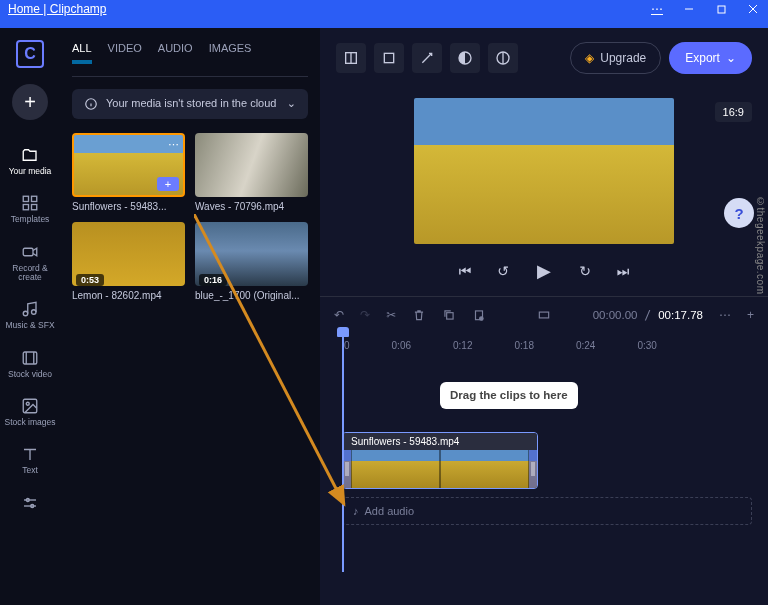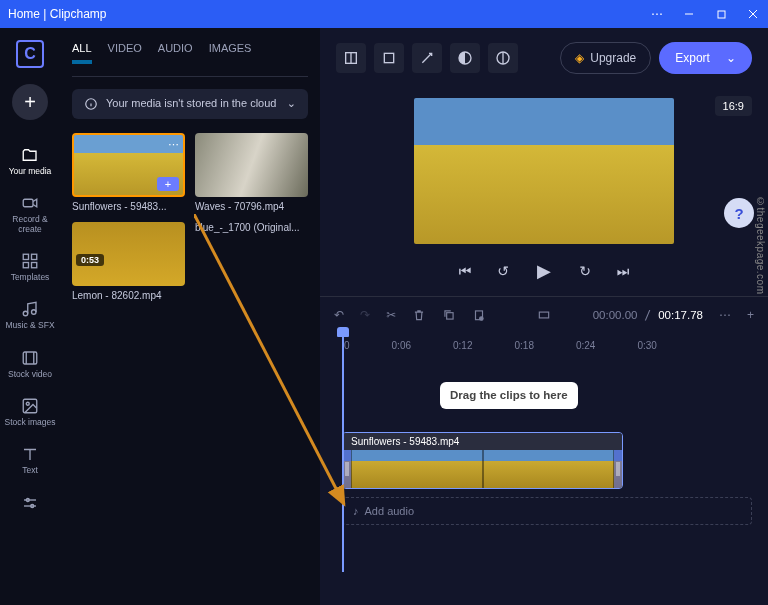--- a/index.html
+++ b/index.html
@@ -1,65 +1,65 @@
 <!DOCTYPE html>
 <html><head>
 <meta charset="utf-8">
 <style>
 * { margin: 0; padding: 0; box-sizing: border-box; font-family: -apple-system, BlinkMacSystemFont, 'Segoe UI', sans-serif; }
 body { width: 768px; height: 605px; background: #0c0e1a; color: #fff; overflow: hidden; position: relative; }
-.titlebar { height: 28px; background: #2b5df5; display: flex; align-items: center; padding: 12px 8px; font-size: 12px; }
+.titlebar { height: 28px; background: #2b5df5; display: flex; align-items: flex-end; padding: 12px 8px; font-size: 12px; text-decoration: underline; }
 .titlebar-title { flex: 1; }
 .titlebar-btns { display: flex; gap: 18px; align-items: center; }
 .titlebar-btn { width: 14px; height: 14px; display: flex; align-items: center; justify-content: center; cursor: pointer; }
 .main { display: flex; height: calc(100% - 28px); }
 .sidebar { width: 60px; background: #0c0e1a; display: flex; flex-direction: column; align-items: center; padding-top: 12px; gap: 6px; }
 .logo { width: 28px; height: 28px; border: 2px solid #6b7cff; border-radius: 4px; display: flex; align-items: center; justify-content: center; color: #6b7cff; font-weight: bold; margin-bottom: 10px; }
 .add-btn { width: 36px; height: 36px; border-radius: 50%; background: #2a2d3e; display: flex; align-items: center; justify-content: center; font-size: 20px; color: #fff; cursor: pointer; margin-bottom: 14px; }
 .side-item { width: 56px; display: flex; flex-direction: column; align-items: center; gap: 3px; padding: 6px 0; cursor: pointer; font-size: 8.5px; color: #9aa0b8; text-align: center; line-height: 1.1; }
 .side-item.active { color: #fff; }
 .side-icon { width: 18px; height: 18px; }
 .media-panel { width: 260px; background: #0c0e1a; padding: 8px 12px; }
 .tabs { display: flex; gap: 16px; font-size: 11px; color: #9aa0b8; padding: 6px 0 12px; border-bottom: 1px solid #2a2d3e; }
 .tab { cursor: pointer; padding-bottom: 6px; }
 .tab.active { color: #fff; border-bottom: 4px solid #0369a1; }
 .cloud-notice { margin-top: 12px; background: #1e2235; border-radius: 6px; padding: 8px 12px; font-size: 11px; color: #c5c9dd; display: flex; align-items: flex-start; gap: 8px; cursor: pointer; }
 .cloud-notice .chev { margin-left: auto; }
 .media-grid { display: grid; grid-template-columns: 1fr 1fr; gap: 10px; margin-top: 14px; }
 .media-item { display: flex; flex-direction: column; gap: 4px; cursor: pointer; }
 .media-thumb { width: 100%; height: 64px; border-radius: 4px; position: relative; overflow: hidden; }
 .media-thumb.selected { border: 2px solid #ff9800; }
-.media-dur { position: absolute; bottom: 20px; left: 4px; background: #000a; padding: 1px 5px; border-radius: 3px; font-size: 9px; font-weight: bold; }
+.media-dur { position: absolute; bottom: 0; left: 4px; background: #000a; padding: 1px 5px; border-radius: 3px; font-size: 9px; font-weight: bold; }
 .media-name { font-size: 10px; color: #c5c9dd; white-space: nowrap; overflow: hidden; text-overflow: ellipsis; }
 .thumb-add { position: absolute; bottom: 4px; right: 4px; width: 22px; height: 14px; background: #6b7cff; border-radius: 3px; display: flex; align-items: center; justify-content: center; font-size: 11px; }
 .thumb-menu { position: absolute; top: 3px; right: 4px; color: #fff; font-size: 11px; }
 .workspace { flex: 1; background: #12152a; display: flex; flex-direction: column; position: relative; }
 .top-toolbar { height: 60px; display: flex; align-items: center; padding: 0 16px; gap: 8px; }
 .tool-btn { width: 30px; height: 30px; background: #1e2235; border-radius: 4px; display: flex; align-items: center; justify-content: center; cursor: pointer; color: #c5c9dd; }
 .toolbar-spacer { flex: 1; }
 .upgrade-btn { height: 32px; padding: 0 14px; border-radius: 16px; border: 1px solid #3a3e55; display: flex; align-items: center; gap: 6px; font-size: 12px; cursor: pointer; color: #c5c9dd; }
-.export-btn { height: 32px; padding: 0 16px; border-radius: 16px; background: #5b6bff; display: flex; align-items: center; gap: 16px; font-size: 12px; cursor: pointer; font-weight: 500; }
+.export-btn { height: 32px; padding: 0 16px; border-radius: 16px; background: #5b6bff; display: flex; align-items: center; gap: 6px; font-size: 12px; cursor: pointer; font-weight: 500; }
 .preview-area { display: flex; flex-direction: column; align-items: center; padding: 10px 20px 0; position: relative; }
 .preview { width: 260px; height: 146px; background: linear-gradient(to bottom, #5a8fc8 0%, #5a8fc8 32%, #d4b838 32%, #b89828 100%); border-radius: 2px; position: relative; }
-.aspect-badge { position: absolute; top: 8px; right: 16px; background: #1e2235; padding: 4px 8px; border-radius: 4px; font-size: 11px; cursor: pointer; }
+.aspect-badge { position: absolute; top: 14px; right: 16px; background: #1e2235; padding: 4px 8px; border-radius: 4px; font-size: 11px; cursor: pointer; }
 .playback { display: flex; gap: 18px; align-items: center; margin-top: 14px; }
 .pb-btn { width: 20px; height: 20px; display: flex; align-items: center; justify-content: center; cursor: pointer; color: #c5c9dd; font-size: 14px; }
 .pb-btn.play { width: 26px; height: 26px; font-size: 18px; }
 .help-btn { position: absolute; right: 14px; top: 170px; width: 30px; height: 30px; border-radius: 50%; background: #d5dcf5; color: #3a4fd8; display: flex; align-items: center; justify-content: center; font-weight: bold; cursor: pointer; font-size: 15px; }
 .timeline-toolbar { height: 36px; border-top: 1px solid #2a2d3e; display: flex; align-items: center; padding: 0 14px; gap: 16px; font-size: 12px; color: #7a7f9a; margin-top: 12px; }
 .tl-btn { cursor: pointer; display: flex; align-items: center; }
 .tl-spacer { flex: 1; }
 .timecode { font-size: 11.5px; font-family: monospace; margin-left: 26px; }
 .timecode .total { color: #fff; }
 .ruler { height: 26px; display: flex; align-items: center; padding: 0 14px 0 24px; font-size: 10px; color: #7a7f9a; position: relative; gap: 42px; }
 .playhead { position: absolute; left: 22px; top: 0; width: 2px; height: 240px; background: #7a9aff; z-index: 5; }
 .playhead::before { content: ''; position: absolute; top: -5px; left: -5px; width: 12px; height: 10px; background: #7a9aff; border-radius: 3px 3px 1px 1px; }
 .timeline-tracks { padding: 10px 16px 0 22px; position: relative; }
 .drag-hint { position: absolute; top: 24px; left: 120px; background: #fff; color: #444; font-size: 11.5px; font-weight: 600; padding: 6px 10px; border-radius: 6px; text-align: center; line-height: 1.3; z-index: 3; }
-.clip { margin-top: 64px; width: 281px; border: 1.5px solid #7a9aff; border-radius: 4px; background: #1e2235; overflow: hidden; }
+.clip { margin-top: 64px; width: 196px; border: 1.5px solid #7a9aff; border-radius: 4px; background: #1e2235; overflow: hidden; }
 .clip-label { padding: 3px 8px; font-size: 10px; background: #2a2d3e; }
 .clip-body { height: 38px; background: linear-gradient(to bottom, #5a8fc8 0%, #5a8fc8 30%, #c9a830 30%, #a88820 100%); display: flex; }
 .clip-handle { width: 8px; background: #5060d0a0; display: flex; align-items: center; justify-content: center; }
 .clip-handle svg { opacity: .8; }
 .clip-body .mid { flex: 1; border-left: 1px solid #0006; border-right: 1px solid #0006; }
 .audio-track { margin-top: 8px; height: 28px; border: 1px dashed #3a3e55; border-radius: 4px; display: flex; align-items: center; padding: 0 10px; font-size: 11px; color: #7a7f9a; gap: 6px; cursor: pointer; }
 svg { display: block; }
 .watermark { position: absolute; right: 2px; top: 196px; font-size: 10px; color: #888; writing-mode: vertical-rl; letter-spacing: .5px; }
 .arrow-line { position: absolute; left: 194px; top: 214px; width: 200px; height: 320px; pointer-events: none; z-index: 10; }
 </style>
@@ -94,33 +94,33 @@
     <div class="logo">C</div>
     <div class="add-btn">+</div>
     <div class="side-item active">
       <svg class="side-icon" viewBox="0 0 24 24" fill="none" stroke="currentColor" stroke-width="1.8">
           <path d="M3 7l2-2h5l2 2h8v12H3z"></path>
         </svg>
       <span>Your media</span>
     </div>
     <div class="side-item">
       <svg class="side-icon" viewBox="0 0 24 24" fill="none" stroke="currentColor" stroke-width="1.8">
-          <rect x="3" y="7" width="13" height="10" rx="2"></rect>
-          <path d="M16 10l5-3v10l-5-3"></path>
-        </svg>
-      <span>Record &amp; create</span>
-    </div>
-    <div class="side-item">
-      <svg class="side-icon" viewBox="0 0 24 24" fill="none" stroke="currentColor" stroke-width="1.8">
           <rect x="3" y="3" width="7" height="7"></rect>
           <rect x="14" y="3" width="7" height="7"></rect>
           <rect x="3" y="14" width="7" height="7"></rect>
           <rect x="14" y="14" width="7" height="7"></rect>
         </svg>
       <span>Templates</span>
+    </div>
+    <div class="side-item">
+      <svg class="side-icon" viewBox="0 0 24 24" fill="none" stroke="currentColor" stroke-width="1.8">
+          <rect x="3" y="7" width="13" height="10" rx="2"></rect>
+          <path d="M16 10l5-3v10l-5-3"></path>
+        </svg>
+      <span>Record &amp; create</span>
     </div>
     <div class="side-item">
       <svg class="side-icon" viewBox="0 0 24 24" fill="none" stroke="currentColor" stroke-width="1.8">
           <path d="M9 18V5l11-2v13"></path>
           <circle cx="6" cy="18" r="3"></circle>
           <circle cx="17" cy="16" r="3"></circle>
         </svg>
       <span>Music &amp; SFX</span>
     </div>
     <div class="side-item">
@@ -183,20 +183,23 @@
         <div class="media-thumb" style="background:linear-gradient(110deg,#8a8a7a 0%,#d8d4c8 50%,#6a6a5a 100%)"></div>
         <span class="media-name">Waves - 70796.mp4</span>
       </div>
       <div class="media-item">
         <div class="media-thumb" style="background:linear-gradient(to bottom,#b89020 0%,#d4a828 100%)">
           <span class="media-dur">0:53</span>
         </div>
         <span class="media-name">Lemon - 82602.mp4</span>
       </div>
       <div class="media-item">
+        <div class="media-thumb" style="background:linear-gradient(to bottom,#4a6a8a 0%,#6a8ab0 45%,#2a3a4a 100%)">
+          <span class="media-dur">0:16</span>
+        </div>
         <span class="media-name">blue_-_1700 (Original...</span>
       </div>
     </div>
   </div>
 
   <div class="workspace">
     <div class="top-toolbar">
       <div class="tool-btn">
           <svg width="16" height="16" viewBox="0 0 24 24" fill="none" stroke="currentColor" stroke-width="2">
             <rect x="4" y="4" width="16" height="16"></rect>

